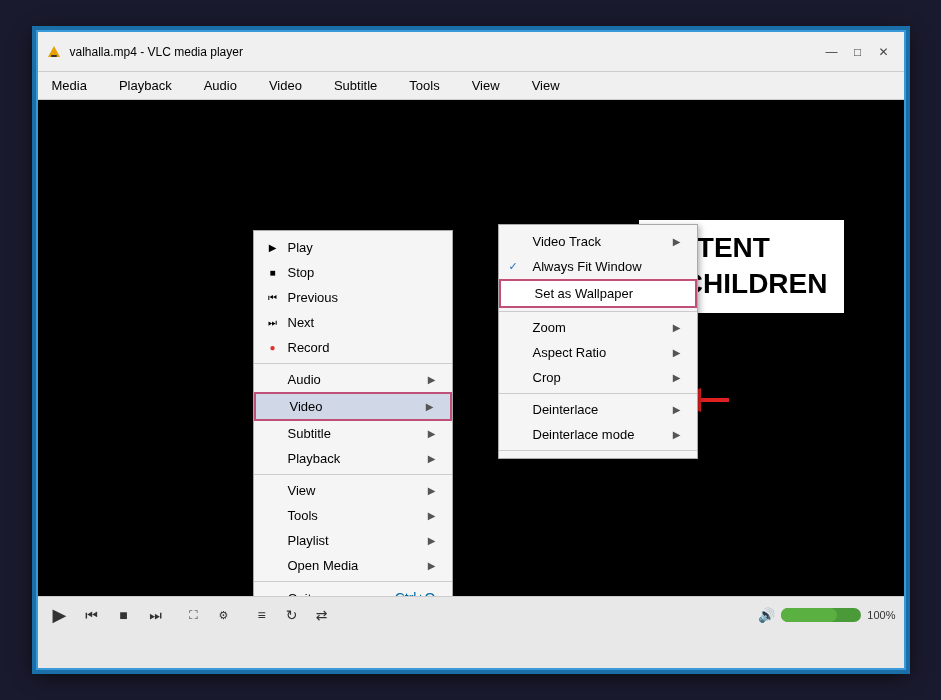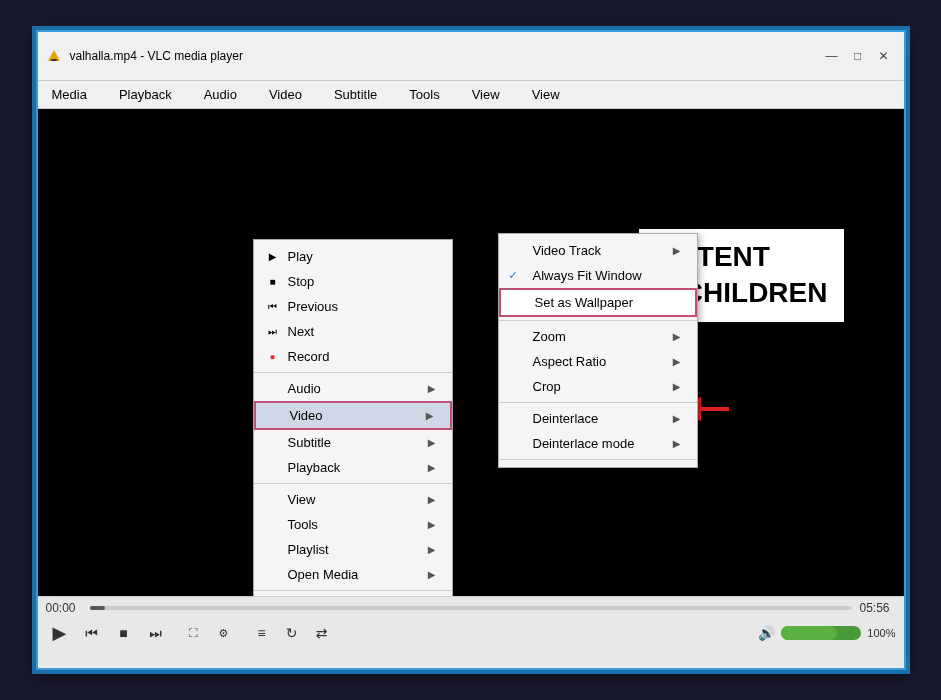--- a/index.html
+++ b/index.html
@@ -22,21 +22,21 @@
       border: 2px solid #3a9ad9;
       box-shadow: 0 0 0 4px #1a6fa8, 0 4px 20px rgba(0,0,0,0.8);
       display: flex;
       flex-direction: column;
       position: relative;
     }
 
     
     .title-bar {
       background: #f0f0f0;
-      height: 49px;
+      height: 40px;
       display: flex;
       align-items: center;
       padding: 0 8px;
       border-bottom: 1px solid #ccc;
       flex-shrink: 0;
     }
     .title-bar-icon {
       width: 16px;
       height: 16px;
       margin-right: 8px;
@@ -449,27 +449,20 @@
         <span class="check-mark"></span>
         <span class="item-label">Deinterlace mode</span>
         <span class="item-arrow">▶</span>
       </div>
       <div class="ctx-separator"></div>
 
     </div>
   </div>
 
   <div class="controls-bar">
-    <div class="progress-row">
-      <span class="time-label">00:00</span>
-      <div class="progress-bar">
-        <div class="progress-fill"></div>
-      </div>
-      <span class="time-label">05:56</span>
-    </div>
     <div class="buttons-row">
 
       <button class="ctrl-btn" style="font-size:18px;">▶</button>
 
       <button class="ctrl-btn">⏮</button>
 
       <button class="ctrl-btn">■</button>
 
       <button class="ctrl-btn">⏭</button>
 

